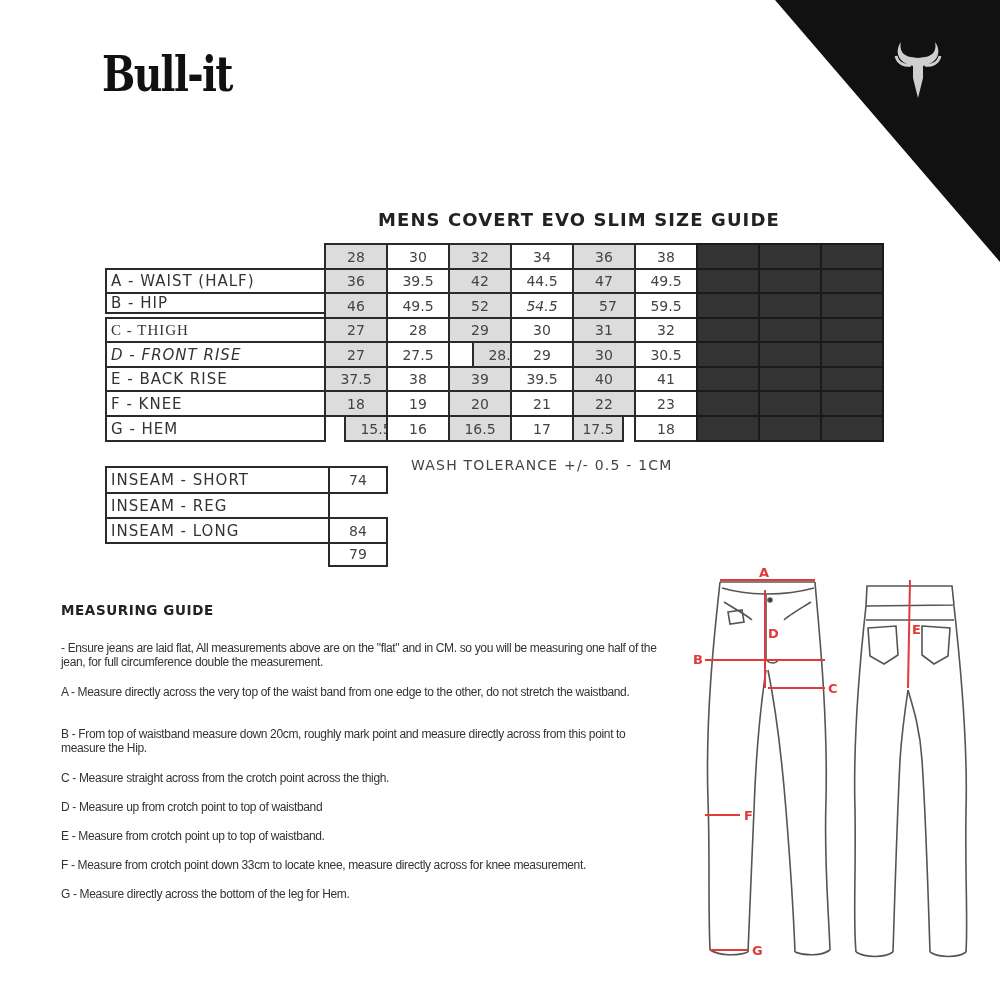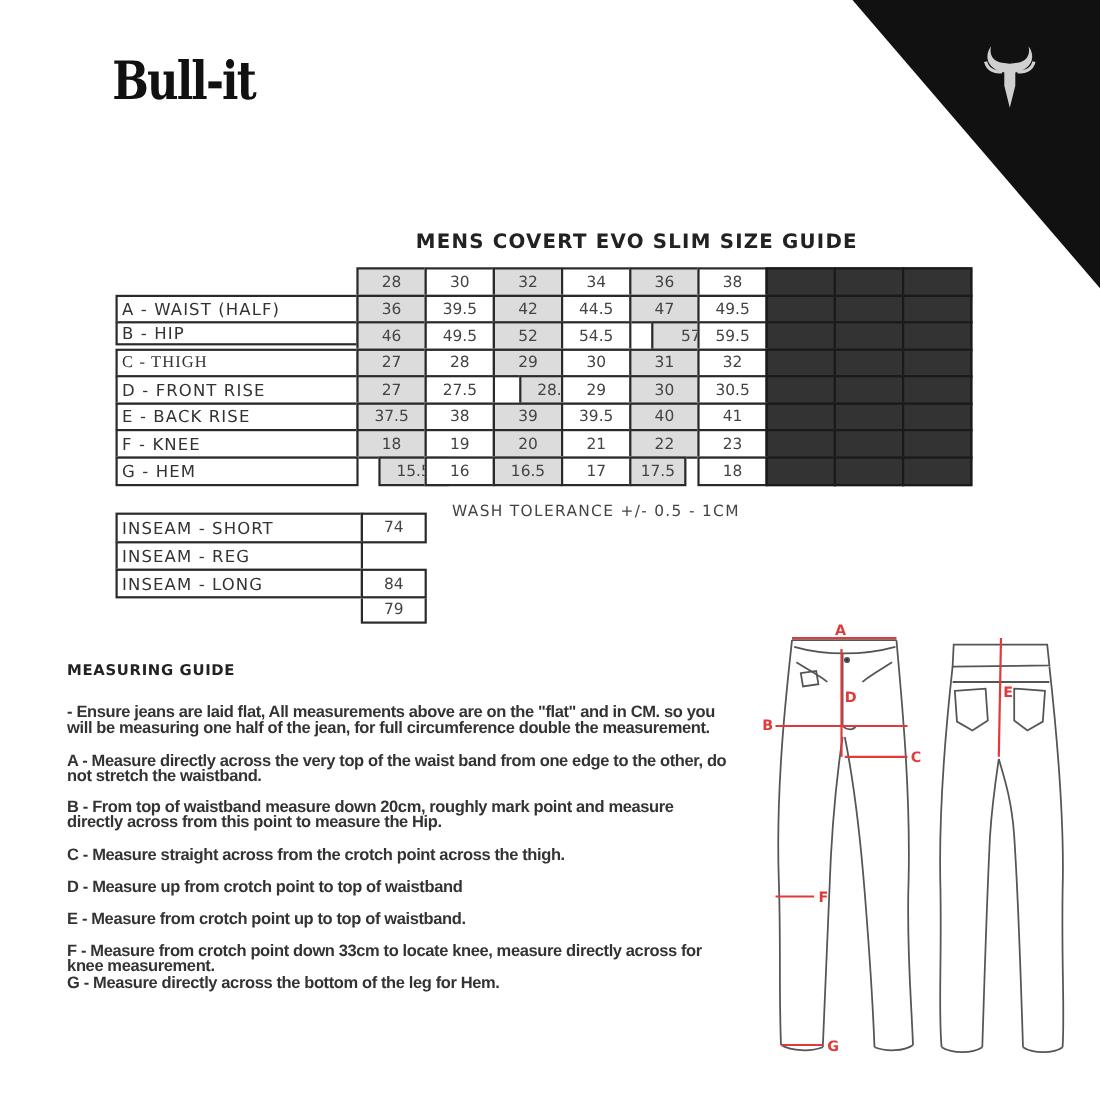--- a/index.html
+++ b/index.html
@@ -22,21 +22,21 @@
                 font-size: 15px; letter-spacing: 1px; color: #333; }
   .gray { background: #dcdcdc; }
   .white { background: #ffffff; }
   .dark { background: #333333; border-color: #1a1a1a; }
 
   .wash { position: absolute; left: 411px; top: 457px; font-size: 14px; letter-spacing: 1.2px; color: #444; }
 
   .guide-title { position: absolute; left: 61px; top: 602px; font-weight: bold; font-size: 13.5px;
                  letter-spacing: 0.6px; color: #222; }
   .guide-p { position: absolute; left: 61px; width: 600px; font-family: "Liberation Sans", sans-serif;
-             font-size: 15px; line-height: 14px; color: #333; letter-spacing: -0.35px; font-weight: bold; }
+             font-size: 12px; line-height: 14px; color: #333; letter-spacing: -0.35px; }
 
   .jeans { position: absolute; left: 690px; top: 560px; width: 300px; height: 420px; }
 </style>
 </head>
 <body>
 
 <svg class="corner" viewBox="0 0 1000 1000">
   <polygon points="775,0 1000,0 1000,262" fill="#111111"></polygon>
 </svg>
 
@@ -68,37 +68,37 @@
     <div class="cell white" style="left: 510px; top: 268px; width: 64px; height: 26px;">44.5</div>
     <div class="cell gray" style="left: 572px; top: 268px; width: 64px; height: 26px;">47</div>
     <div class="cell white" style="left: 634px; top: 268px; width: 64px; height: 26px;">49.5</div>
     <div class="cell dark" style="left: 696px; top: 268px; width: 64px; height: 26px;"></div>
     <div class="cell dark" style="left: 758px; top: 268px; width: 64px; height: 26px;"></div>
     <div class="cell dark" style="left: 820px; top: 268px; width: 64px; height: 26px;"></div>
     <div class="cell white label-cell" style="left: 105px; top: 292px; width: 221px; height: 22px;">B - HIP</div>
     <div class="cell gray" style="left: 324px; top: 292px; width: 64px; height: 27px;">46</div>
     <div class="cell white" style="left: 386px; top: 292px; width: 64px; height: 27px;">49.5</div>
     <div class="cell gray" style="left: 448px; top: 292px; width: 64px; height: 27px;">52</div>
-    <div class="cell white" style="left: 510px; top: 292px; width: 64px; height: 27px;">54.5</div>
-    <div class="cell gray" style="left: 572px; top: 292px; width: 72px; height: 27px; margin-left: 20px;">57</div>
+    <div class="cell white" style="left: 510px; top: 292px; width: 64px; height: 27px; font-style: italic;">54.5</div>
+    <div class="cell gray" style="left: 572px; top: 292px; width: 72px; height: 27px;">57</div>
     <div class="cell white" style="left: 634px; top: 292px; width: 64px; height: 27px;">59.5</div>
     <div class="cell dark" style="left: 696px; top: 292px; width: 64px; height: 27px;"></div>
     <div class="cell dark" style="left: 758px; top: 292px; width: 64px; height: 27px;"></div>
     <div class="cell dark" style="left: 820px; top: 292px; width: 64px; height: 27px;"></div>
     <div class="cell white label-cell" style="left: 105px; top: 317px; width: 221px; height: 26px; font-family: Liberation Serif, serif;">C - THIGH</div>
     <div class="cell gray" style="left: 324px; top: 317px; width: 64px; height: 26px;">27</div>
     <div class="cell white" style="left: 386px; top: 317px; width: 64px; height: 26px;">28</div>
     <div class="cell gray" style="left: 448px; top: 317px; width: 64px; height: 26px;">29</div>
     <div class="cell white" style="left: 510px; top: 317px; width: 64px; height: 26px;">30</div>
     <div class="cell gray" style="left: 572px; top: 317px; width: 64px; height: 26px;">31</div>
     <div class="cell white" style="left: 634px; top: 317px; width: 64px; height: 26px;">32</div>
     <div class="cell dark" style="left: 696px; top: 317px; width: 64px; height: 26px;"></div>
     <div class="cell dark" style="left: 758px; top: 317px; width: 64px; height: 26px;"></div>
     <div class="cell dark" style="left: 820px; top: 317px; width: 64px; height: 26px;"></div>
-    <div class="cell white label-cell" style="left: 105px; top: 341px; width: 256px; height: 27px;">D - FRONT RISE</div>
+    <div class="cell white label-cell" style="left: 105px; top: 341px; width: 256px; height: 27px; font-style: italic;">D - FRONT RISE</div>
     <div class="cell gray" style="left: 324px; top: 341px; width: 64px; height: 27px;">27</div>
     <div class="cell white" style="left: 386px; top: 341px; width: 64px; height: 27px;">27.5</div>
     <div class="cell gray" style="left: 448px; top: 341px; width: 64px; height: 27px; margin-left: 24px;">28.5</div>
     <div class="cell white" style="left: 510px; top: 341px; width: 64px; height: 27px;">29</div>
     <div class="cell gray" style="left: 572px; top: 341px; width: 64px; height: 27px;">30</div>
     <div class="cell white" style="left: 634px; top: 341px; width: 64px; height: 27px;">30.5</div>
     <div class="cell dark" style="left: 696px; top: 341px; width: 64px; height: 27px;"></div>
     <div class="cell dark" style="left: 758px; top: 341px; width: 64px; height: 27px;"></div>
     <div class="cell dark" style="left: 820px; top: 341px; width: 64px; height: 27px;"></div>
     <div class="cell white label-cell" style="left: 105px; top: 366px; width: 221px; height: 26px;">E - BACK RISE</div>

